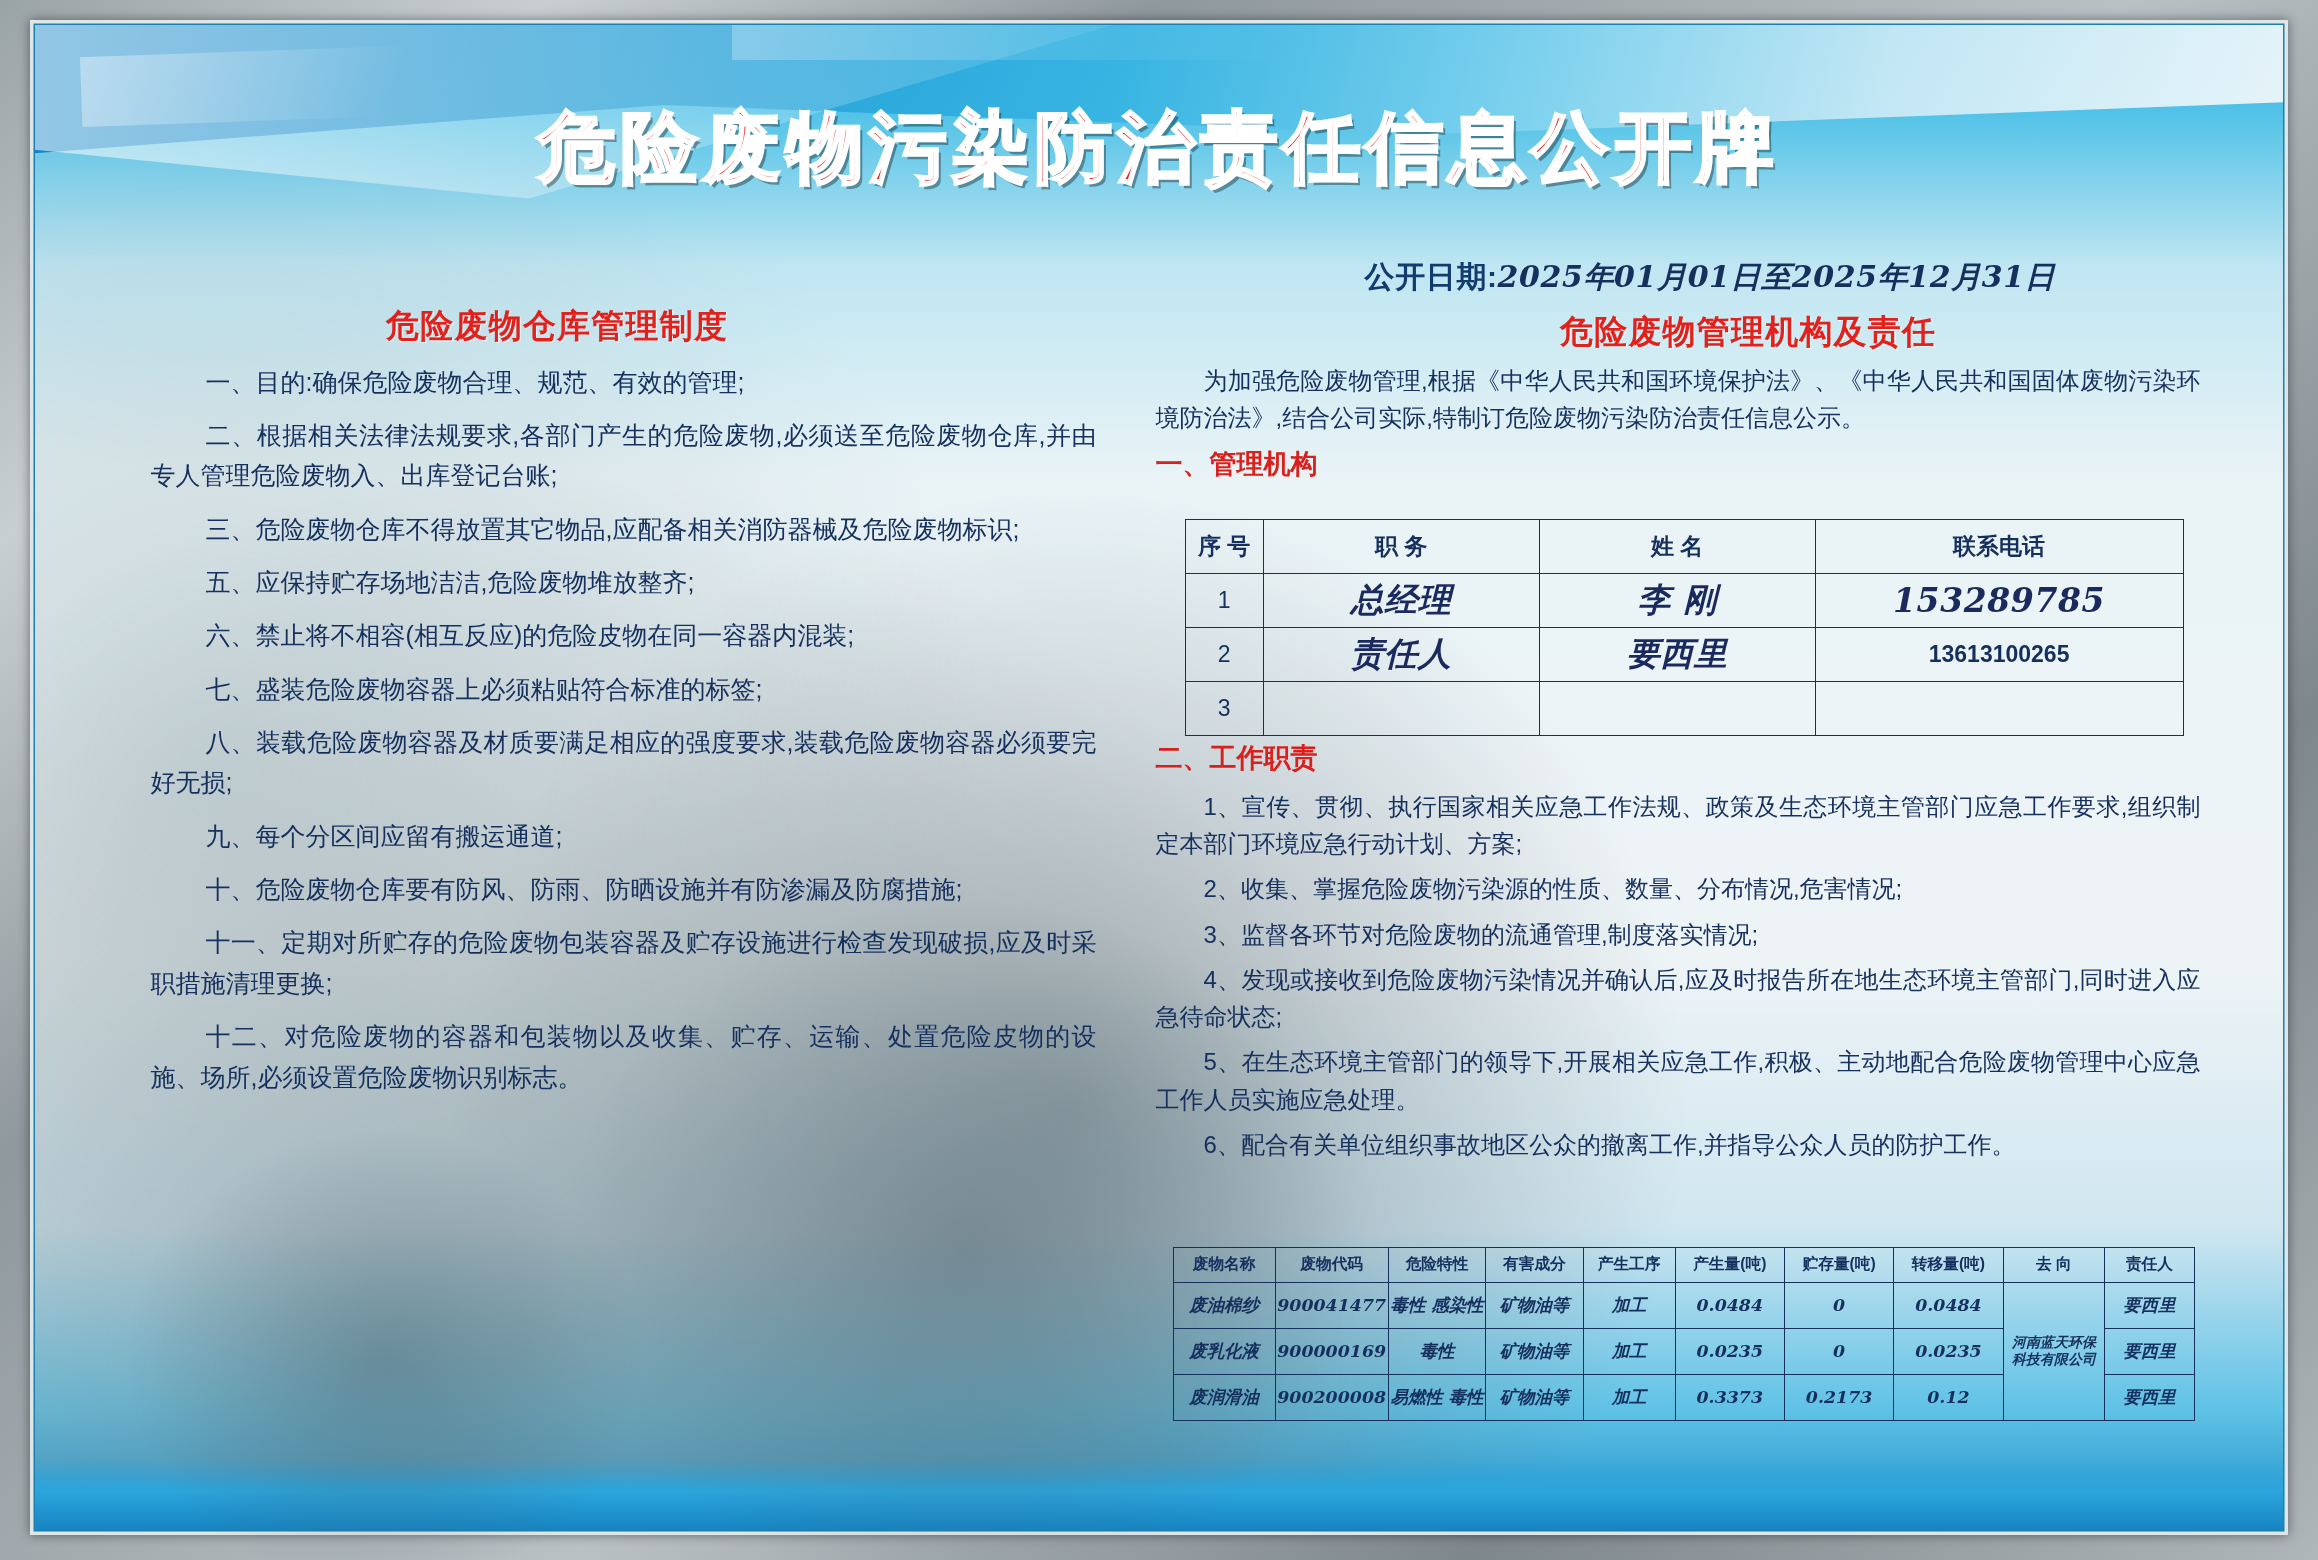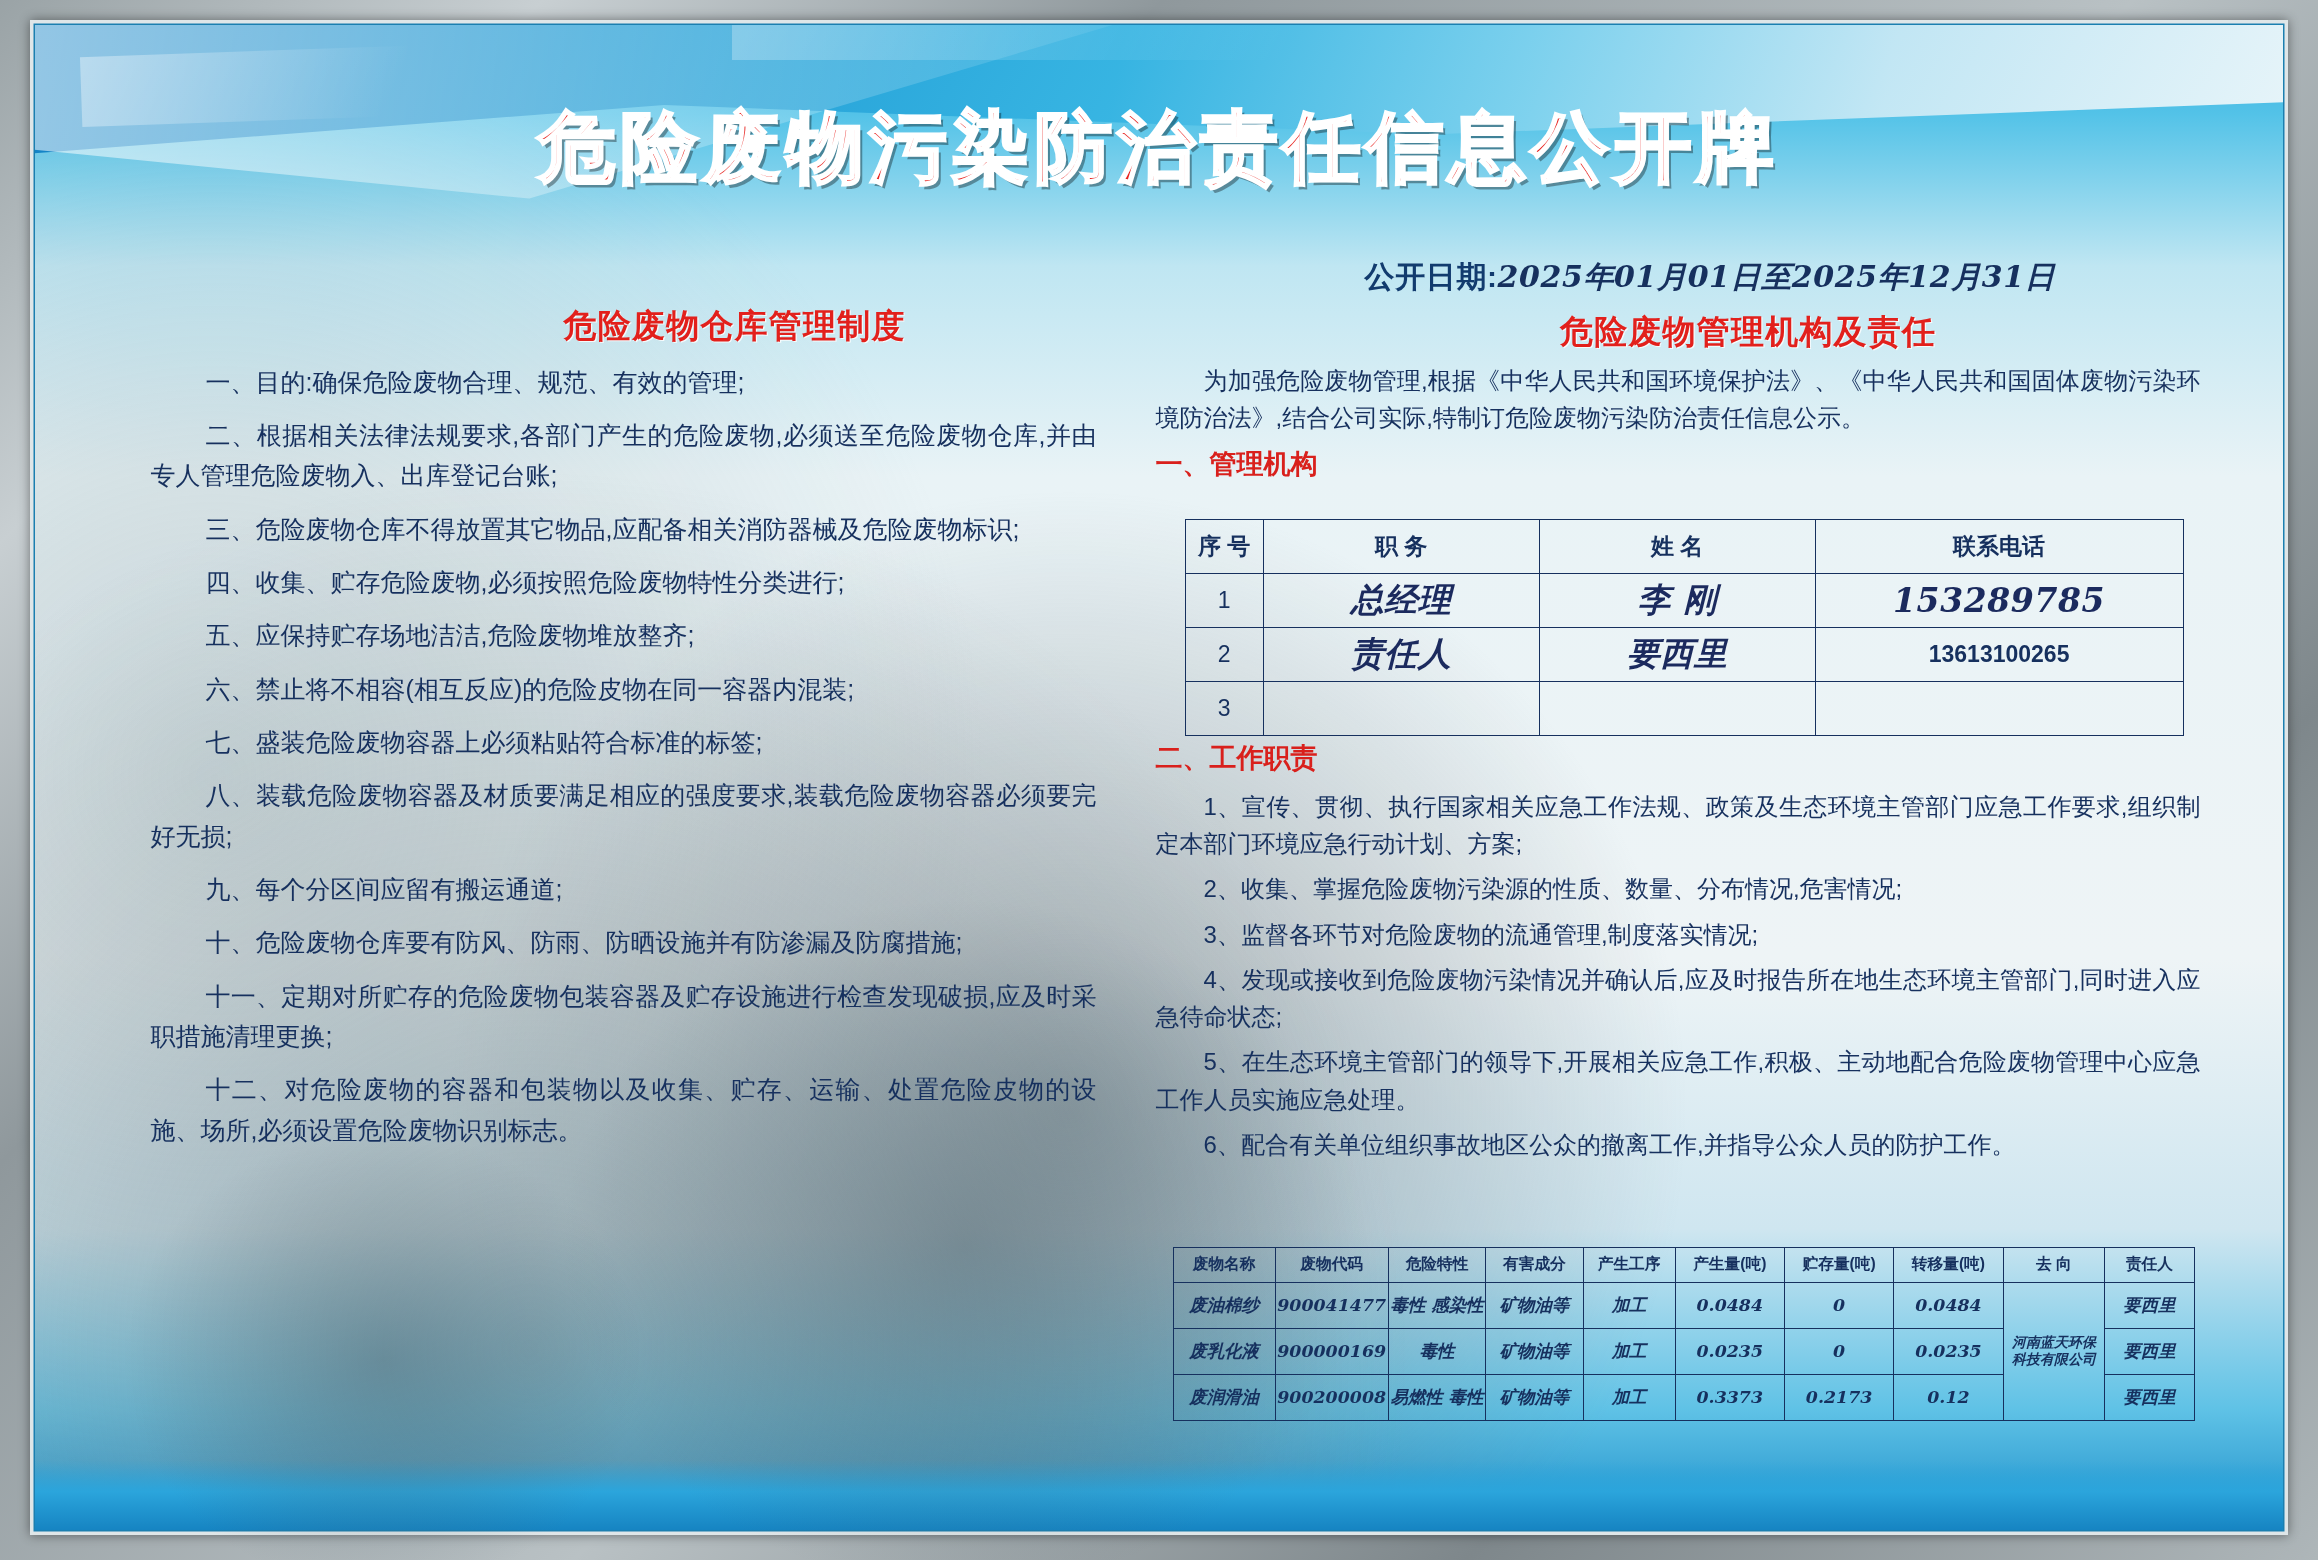--- a/index.html
+++ b/index.html
@@ -61,21 +61,21 @@
   .pubdate .hand{
     color:#16305e;font-family:"DejaVu Serif","Liberation Serif",serif;
     font-style:italic;font-weight:bold;
   }
   
   .sec-title{
     position:absolute;text-align:center;color:#e2201c;font-weight:bold;
     font-size:33px;letter-spacing:1.2px;
     text-shadow:1.2px 1.2px 0 rgba(255,255,255,.8);
   }
-  #left-title{left:174px;top:279px;width:697px;text-align:right;}
+  #left-title{left:174px;top:279px;width:697px;}
   #right-title{left:1307px;top:285px;width:813px;}
   
   .left-col{
     position:absolute;left:116px;top:337px;width:946px;
     font-size:25px;line-height:1.62;color:#16305e;
     text-align:justify;
   }
   .left-col p{margin:0 0 12.8px 0;text-indent:0;}
   .left-col p.ind{text-indent:2.2em;}
   
@@ -147,21 +147,20 @@
         <span>公开日期:</span><span class="hand">2025年01月01日至2025年12月31日</span>
       </div>
 
       <div class="sec-title" id="left-title">危险废物仓库管理制度</div>
       <div class="sec-title" id="right-title">危险废物管理机构及责任</div>
 
       <div class="left-col">
         <p class="ind">一、目的:确保危险废物合理、规范、有效的管理;</p>
         <p class="ind">二、根据相关法律法规要求,各部门产生的危险废物,必须送至危险废物仓库,并由专人管理危险废物入、出库登记台账;</p>
         <p class="ind">三、危险废物仓库不得放置其它物品,应配备相关消防器械及危险废物标识;</p>
-        <p class="ind">四、收集、贮存危险废物,必须按照危险废物特性分类进行;</p>
         <p class="ind">五、应保持贮存场地洁洁,危险废物堆放整齐;</p>
         <p class="ind">六、禁止将不相容(相互反应)的危险皮物在同一容器内混装;</p>
         <p class="ind">七、盛装危险废物容器上必须粘贴符合标准的标签;</p>
         <p class="ind">八、装载危险废物容器及材质要满足相应的强度要求,装载危险废物容器必须要完好无损;</p>
         <p class="ind">九、每个分区间应留有搬运通道;</p>
         <p class="ind">十、危险废物仓库要有防风、防雨、防晒设施并有防渗漏及防腐措施;</p>
         <p class="ind">十一、定期对所贮存的危险废物包装容器及贮存设施进行检查发现破损,应及时采职措施清理更换;</p>
         <p class="ind">十二、对危险废物的容器和包装物以及收集、贮存、运输、处置危险皮物的设施、场所,必须设置危险废物识别标志。</p>
       </div>
 

